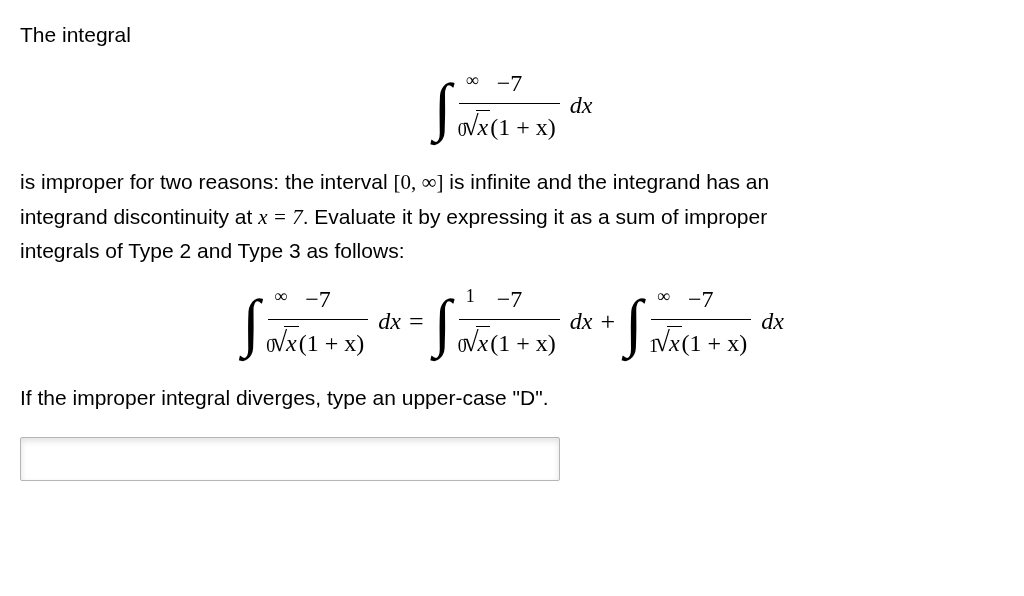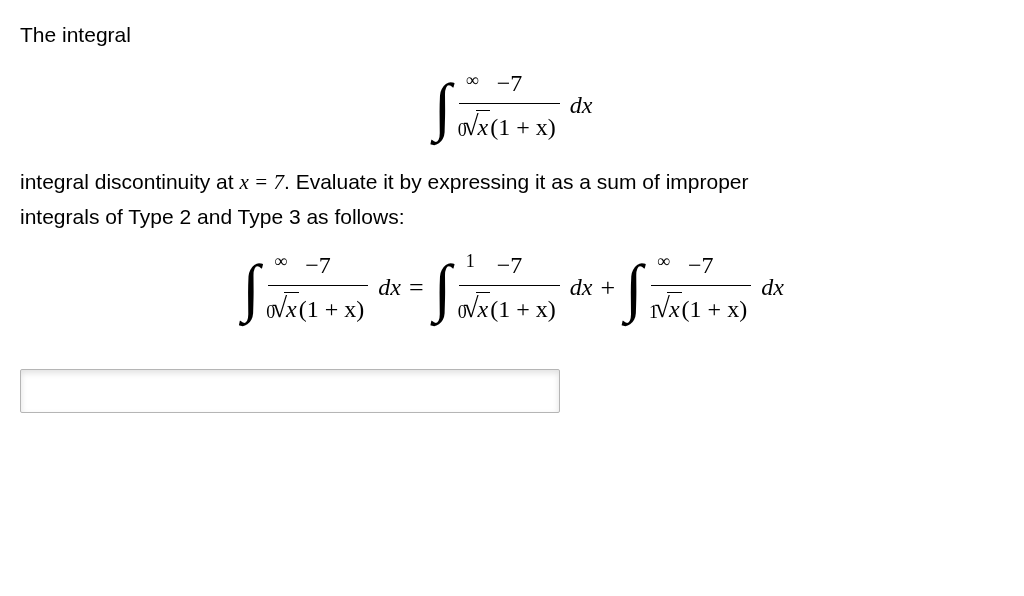--- a/index.html
+++ b/index.html
@@ -135,21 +135,24 @@
               <span class="sqrt-sym">√</span>
               <span class="sqrt-body ital">x</span>
             </span><span>(1 + x)</span>
         </span>
       </span>
       <span class="dx">dx</span>
     </span>
   </div>
 
   <div class="textline">
-    <span>integral discontinuity at </span><span class="math-inline ital">x = 7</span><span>. Evaluate it by expressing it as a sum of improper</span>
+    <span>is improper for two reasons: the interval </span><span class="math-inline">[0, ∞]</span><span> is infinite and the integrand has an</span>
+  </div>
+  <div class="textline">
+    <span>integrand discontinuity at </span><span class="math-inline ital">x = 7</span><span>. Evaluate it by expressing it as a sum of improper</span>
   </div>
   <div class="textline">integrals of Type 2 and Type 3 as follows:</div>
 
   <div class="math-display">
     <span class="expr">
 
       <span class="int">
         <span class="int-sym">∫
           <span class="int-upper">∞</span>
           <span class="int-lower">0</span>
@@ -199,15 +202,16 @@
           <span class="sqrt">
               <span class="sqrt-sym">√</span>
               <span class="sqrt-body ital">x</span>
             </span><span>(1 + x)</span>
         </span>
       </span>
       <span class="dx">dx</span>
     </span>
   </div>
 
+  <div class="textline">If the improper integral diverges, type an upper-case "D".</div>
 
   <input type="text" class="answer-input" value="" style="">
 </div>
 
 </body></html>

